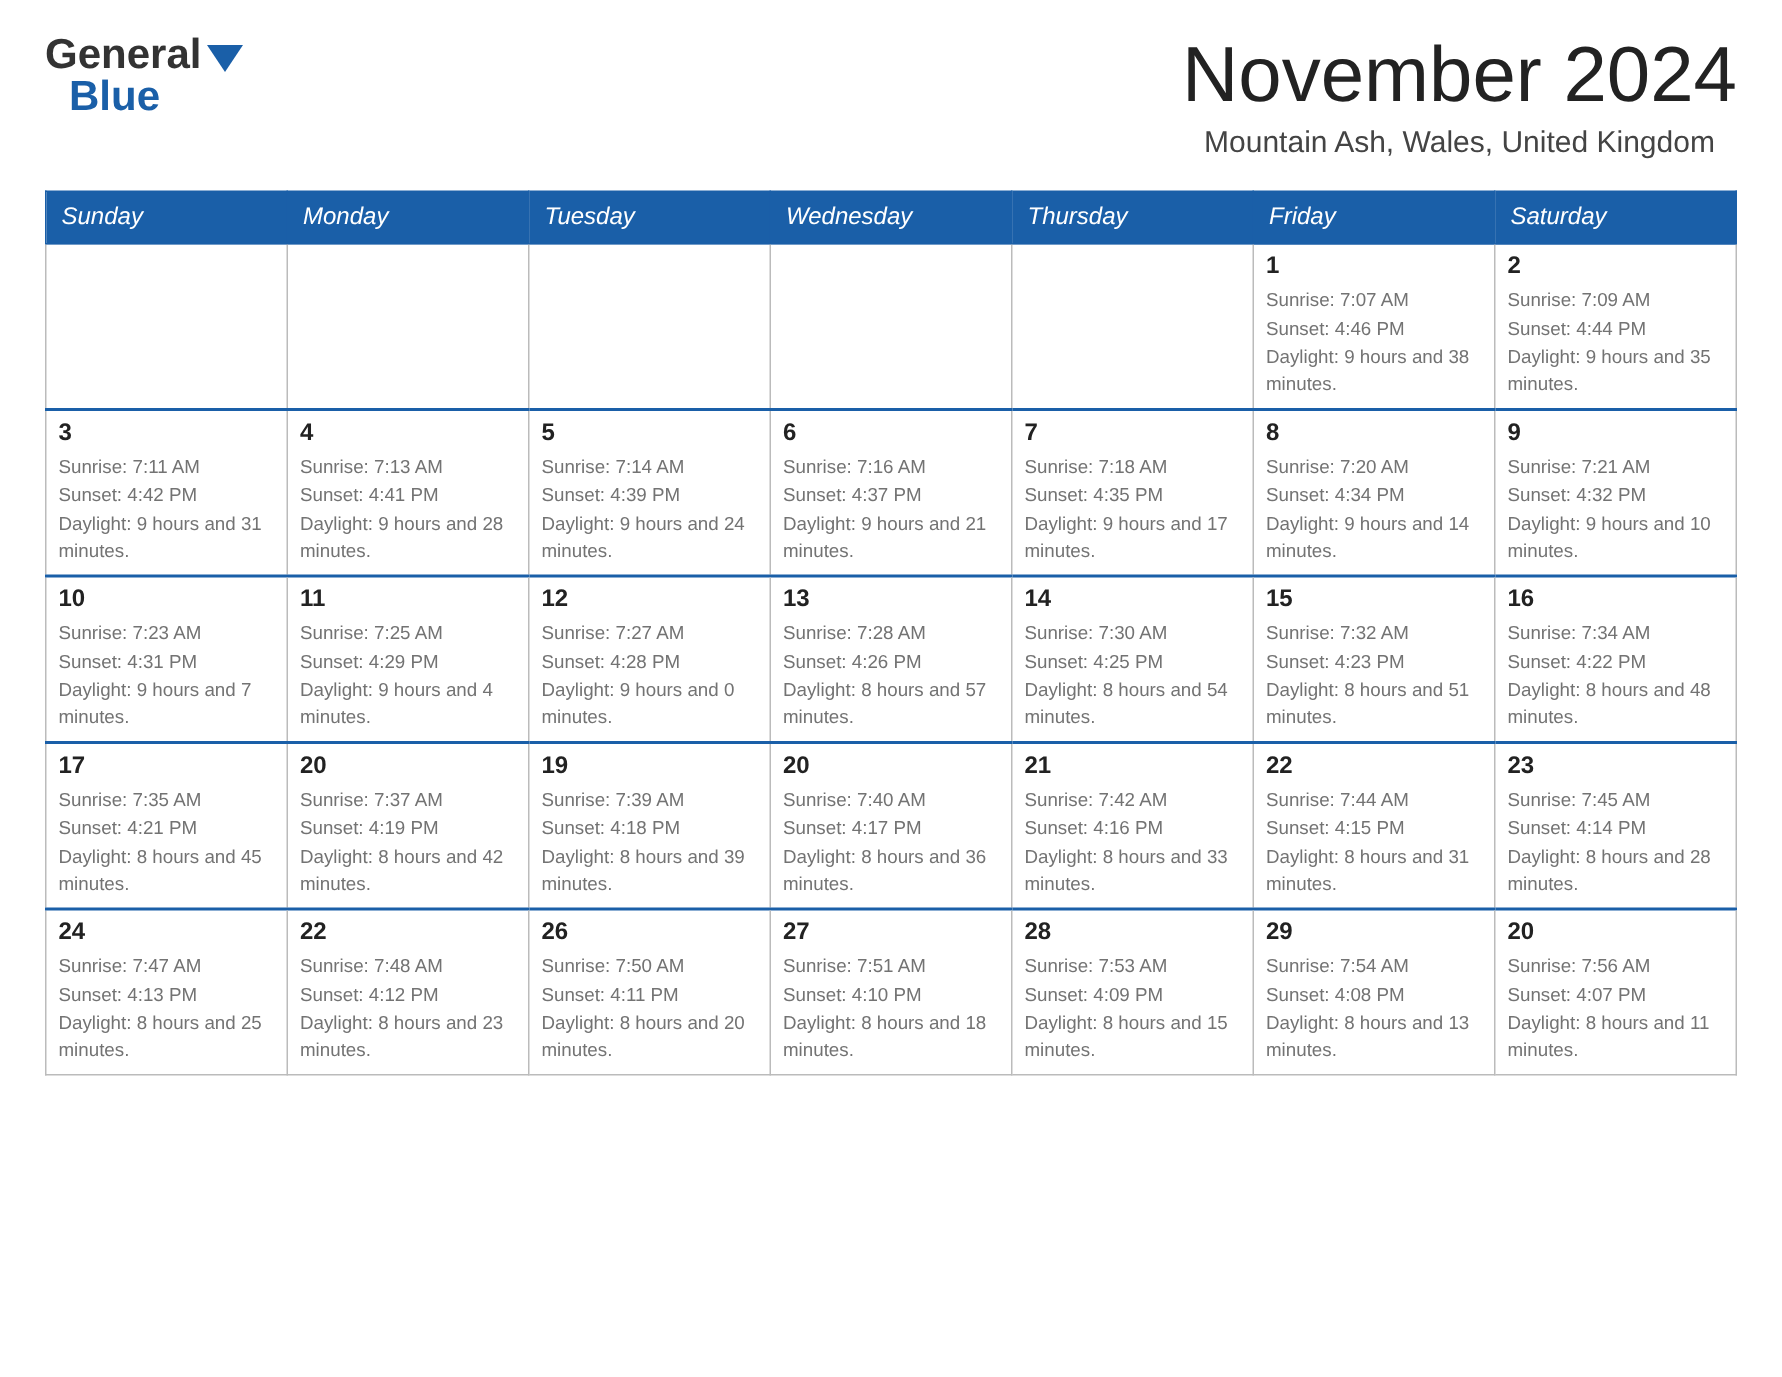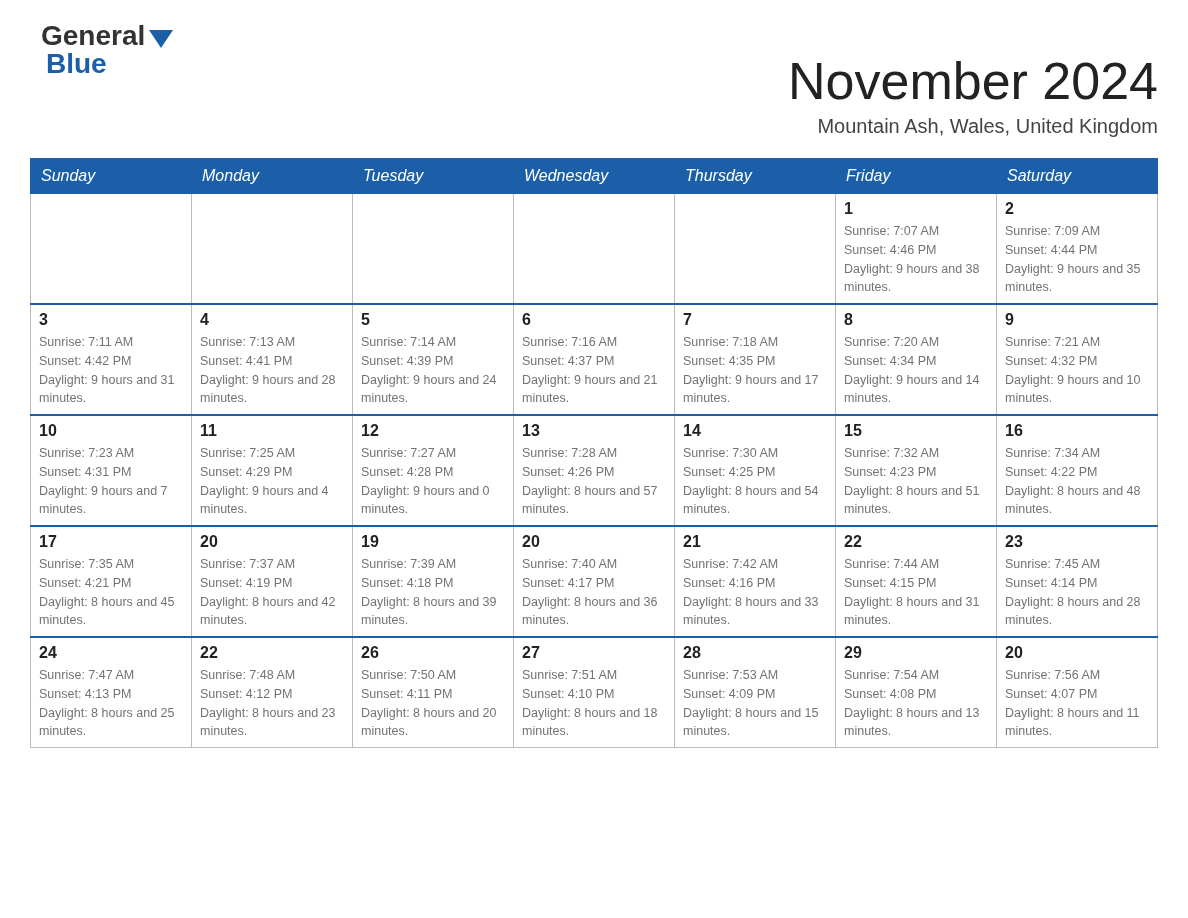--- a/index.html
+++ b/index.html
@@ -17,21 +17,20 @@
       margin-bottom: 20px;
     }
     .logo {
       display: flex;
       flex-direction: column;
       align-items: flex-start;
     }
     .logo-text {
       display: flex;
       align-items: center;
-      margin-left: 11px;
     }
     .logo-general {
       font-size: 28px;
       font-weight: bold;
       color: #333;
     }
     .logo-arrow {
       width: 0;
       height: 0;
       border-left: 12px solid transparent;
@@ -42,31 +41,31 @@
     }
     .logo-blue {
       font-size: 28px;
       font-weight: bold;
       color: #1a5fa8;
       margin-top: -4px;
       margin-left: 16px;
     }
     .title-section {
       text-align: right;
-      margin-top: 31px;
     }
     .month-title {
       font-size: 52px;
       font-weight: normal;
       color: #222;
     }
     .location {
       font-size: 20px;
       color: #444;
       margin-top: 4px;
+      text-align: center;
     }
     .calendar {
       width: 100%;
       border-collapse: collapse;
       border: 1px solid #aaa;
     }
     .calendar th {
       background-color: #1a5fa8;
       color: #fff;
       font-size: 16px;

